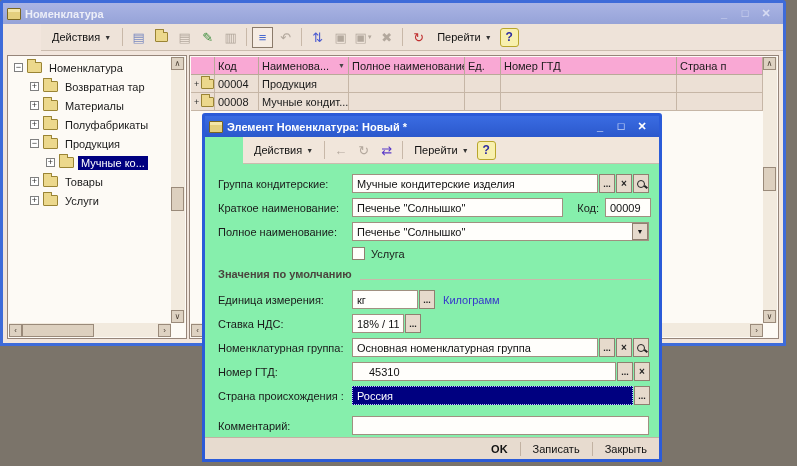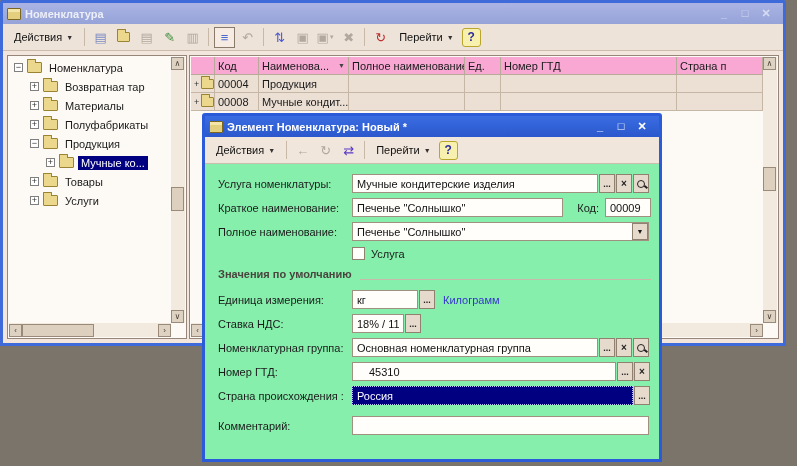--- a/index.html
+++ b/index.html
@@ -16,21 +16,21 @@
   .titlebar.active   { background:linear-gradient(#3a6ce2,#2b58cc); }
   .title-text { font-weight:bold; color:#ffffff; white-space:nowrap; flex:1; }
   .titlebar.inactive .title-text { color:#eceef8; }
   .win-controls { display:flex; gap:7px; margin-right:4px; }
   .win-btn { width:14px; text-align:center; font-weight:bold; color:#ffffff; cursor:default; font-size:11px; }
   .titlebar.inactive .win-btn { color:#d6dbf2; }
   .win-icon { width:14px; height:12px; background:#e4cf7e; border:1px solid #7a6620; border-radius:1px;
               box-shadow:inset 0 3px 0 #f4e6a8; flex:none; }
 
   .toolbar { height:27px; display:flex; align-items:center; gap:2px; padding:0 5px;
-             background:#eee3d9; border-bottom:1px solid #cbbcae; }
+             background:#eee3d9; border-bottom:1px solid #cbbcae;margin-left:38px; }
   .menu-btn { display:inline-flex; align-items:center; gap:4px; background:none; border:1px solid transparent;
               font:11px "Liberation Sans",sans-serif; padding:3px 5px; color:#111; }
   .menu-btn .caret { font-size:7px; color:#333; }
   .icon-btn { width:21px; height:21px; display:inline-flex; align-items:center; justify-content:center;
               background:none; border:1px solid transparent; font-size:13px; line-height:1; }
   .icon-btn.pressed { border:1px solid #8a7a6a; background:#f6ece3; }
   .icon-btn.disabled { color:#b3a89d !important; }
   .tsep { width:1px; height:18px; background:#c8b8a8; margin:0 3px; }
   .help-btn { width:19px; height:19px; background:#f8f0ae; border:1px solid #b9a62c; border-radius:3px;
               color:#2c2ca0; font-weight:bold; font-size:12px; display:inline-flex; align-items:center; justify-content:center; }
@@ -331,21 +331,21 @@
         <span class="caret">▼</span>
       </button>
       <button class="help-btn">
           <span>?</span>
         </button>
     </div>
 
     <div class="dlg-body">
 
       <div class="frow" style="top:10px;">
-        <span class="flabel">Услуга номенклатуры:</span>
+        <span class="flabel">Группа кондитерские:</span>
         <input class="tinput" style="width: 246px;" value="Мучные кондитерские изделия">
         <button class="sqbtn dots">
             <span>...</span>
           </button>
         <button class="sqbtn xbtn">
             <span>×</span>
           </button>
         <button class="sqbtn">
             <span class="mag"></span>
           </button>
@@ -423,14 +423,21 @@
             <span>...</span>
           </button>
       </div>
 
       <div class="frow" style="top:252px;">
         <span class="flabel">Комментарий:</span>
         <input class="tinput" style="width: 297px;" value="">
       </div>
     </div>
 
+    <div class="btnbar">
+      <button class="flat-btn bold">OK</button>
+      <span class="bsep"></span>
+      <button class="flat-btn">Записать</button>
+      <span class="bsep"></span>
+      <button class="flat-btn">Закрыть</button>
+    </div>
   </div>
 </div>
 
 </body></html>

